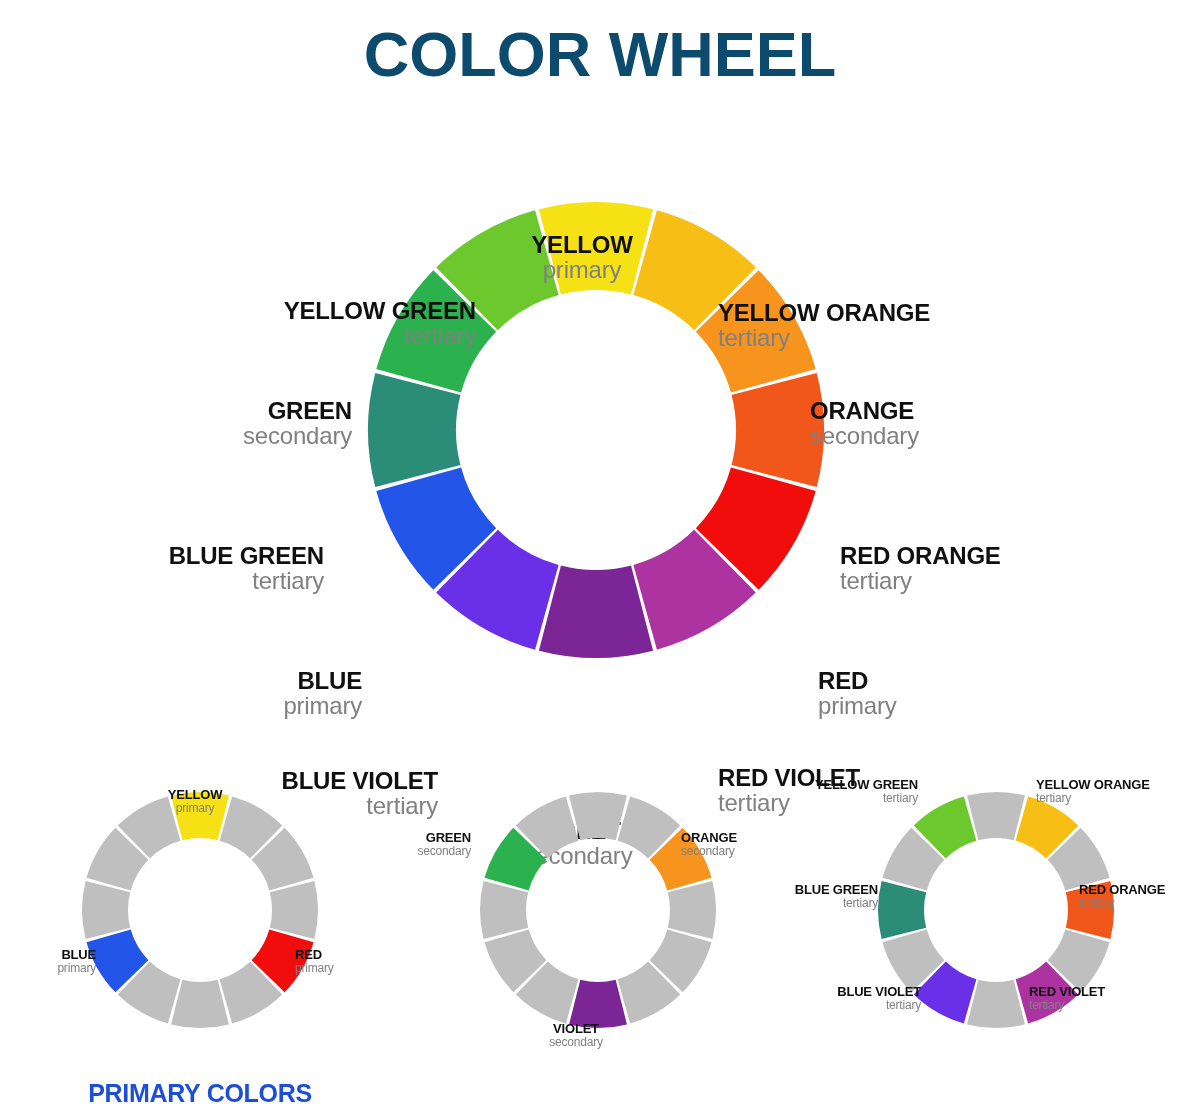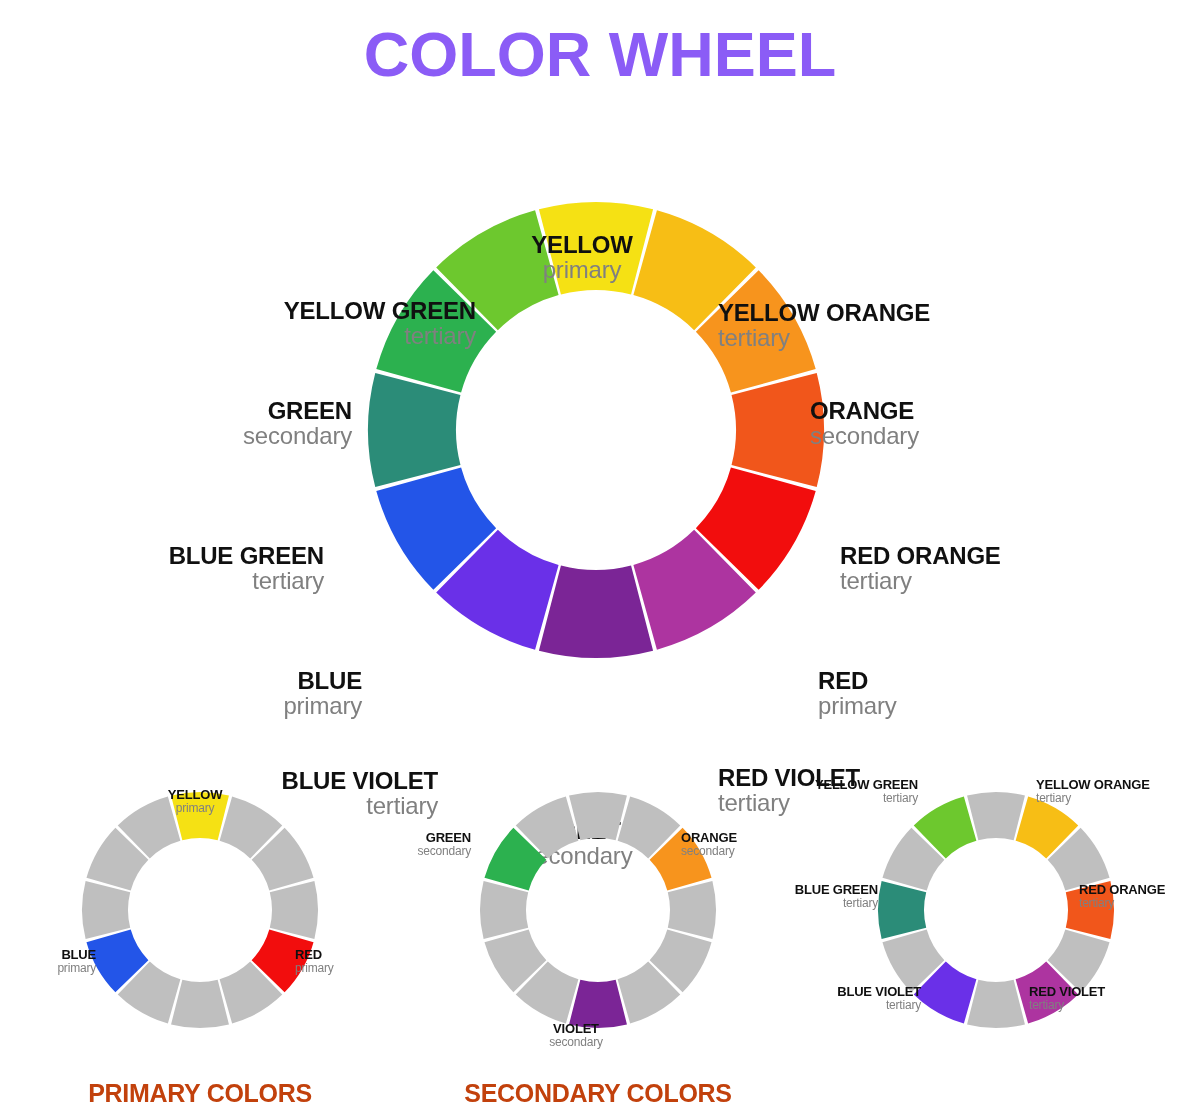--- a/index.html
+++ b/index.html
@@ -10,21 +10,21 @@
     overflow:hidden;
     position:relative;
   }
   #page-title{
     position:absolute;
     top:18px;left:0;width:1200px;
     text-align:center;
     font-size:63px;
     font-weight:bold;
     letter-spacing:0px;
-    color:#8b5cf6;
+    color:#0c4a6e;
   }
   
   #main-wheel-area{
     position:absolute;
     left:0;top:110px;width:1200px;height:660px;
   }
   #main-wheel-svg{position:absolute;left:366px;top:90px;}
   .wheel-label{
     position:absolute;
     line-height:1.06;
@@ -53,21 +53,21 @@
   #mini-primary{left:0px;}
   #mini-secondary{left:398px;}
   #mini-tertiary{left:796px;}
   .mini-svg-wrap{position:absolute;left:0;top:0;width:400px;height:300px;}
   .mini-caption{
     position:absolute;
     left:0;bottom:8px;width:400px;
     text-align:center;
     font-size:25px;
     font-weight:bold;
-    color:#c2410c;
+    color:#1d4ed8;
     letter-spacing:-0.3px;
   }
   .mini-label{
     position:absolute;
     line-height:1.05;
     white-space:nowrap;
   }
   .mini-label .lbl-name{
     display:block;font-weight:bold;color:#101010;font-size:13px;letter-spacing:-0.2px;
   }
@@ -208,21 +208,20 @@
         <div class="mini-label mlbl-c" style="left: 178px; top: 262px;">
           <span class="lbl-name">VIOLET</span>
           <span class="lbl-cat">secondary</span>
         </div>
         <div class="mini-label mlbl-l" style="left: 73px; top: 71px;">
           <span class="lbl-name">GREEN</span>
           <span class="lbl-cat">secondary</span>
         </div>
       </div>
   </div>
-  <div class="mini-caption">SECONDARY COLORS</div>
 </div>
 
 <div class="mini-block" id="mini-tertiary">
   <div class="mini-svg-wrap">
     <svg class="mini-svg" width="400" height="300" viewBox="0 0 400 300">
         <path d="M 171.0537284663013 35.605448712373615 A 118 118 0 0 1 228.94627153369873 35.605448712373615 L 217.6621317832738 80.19993480755001 A 72 72 0 0 0 182.3378682167262 80.19993480755001 Z" fill="#BFBFBF"></path>
         <path d="M 232.12906915078776 36.45827676354432 A 118 118 0 0 1 282.2654821368386 65.40454829724305 L 250.19588740552865 98.38243624916525 A 72 72 0 0 0 219.60417778692135 80.72030446589145 Z" fill="#F7BE15"></path>
         <path d="M 284.595451702757 67.73451786316139 A 118 118 0 0 1 313.5417232364557 117.87093084921224 L 269.27969553410855 130.39582221307865 A 72 72 0 0 0 251.61756375083476 99.80411259447135 Z" fill="#BFBFBF"></path>
         <path d="M 314.39455128762637 121.0537284663013 A 118 118 0 0 1 314.39455128762637 178.9462715336987 L 269.80006519245 167.6621317832738 A 72 72 0 0 0 269.80006519245 132.3378682167262 Z" fill="#F1561B"></path>
         <path d="M 313.5417232364557 182.12906915078776 A 118 118 0 0 1 284.595451702757 232.2654821368386 L 251.6175637508348 200.19588740552862 A 72 72 0 0 0 269.27969553410855 169.60417778692135 Z" fill="#BFBFBF"></path>

